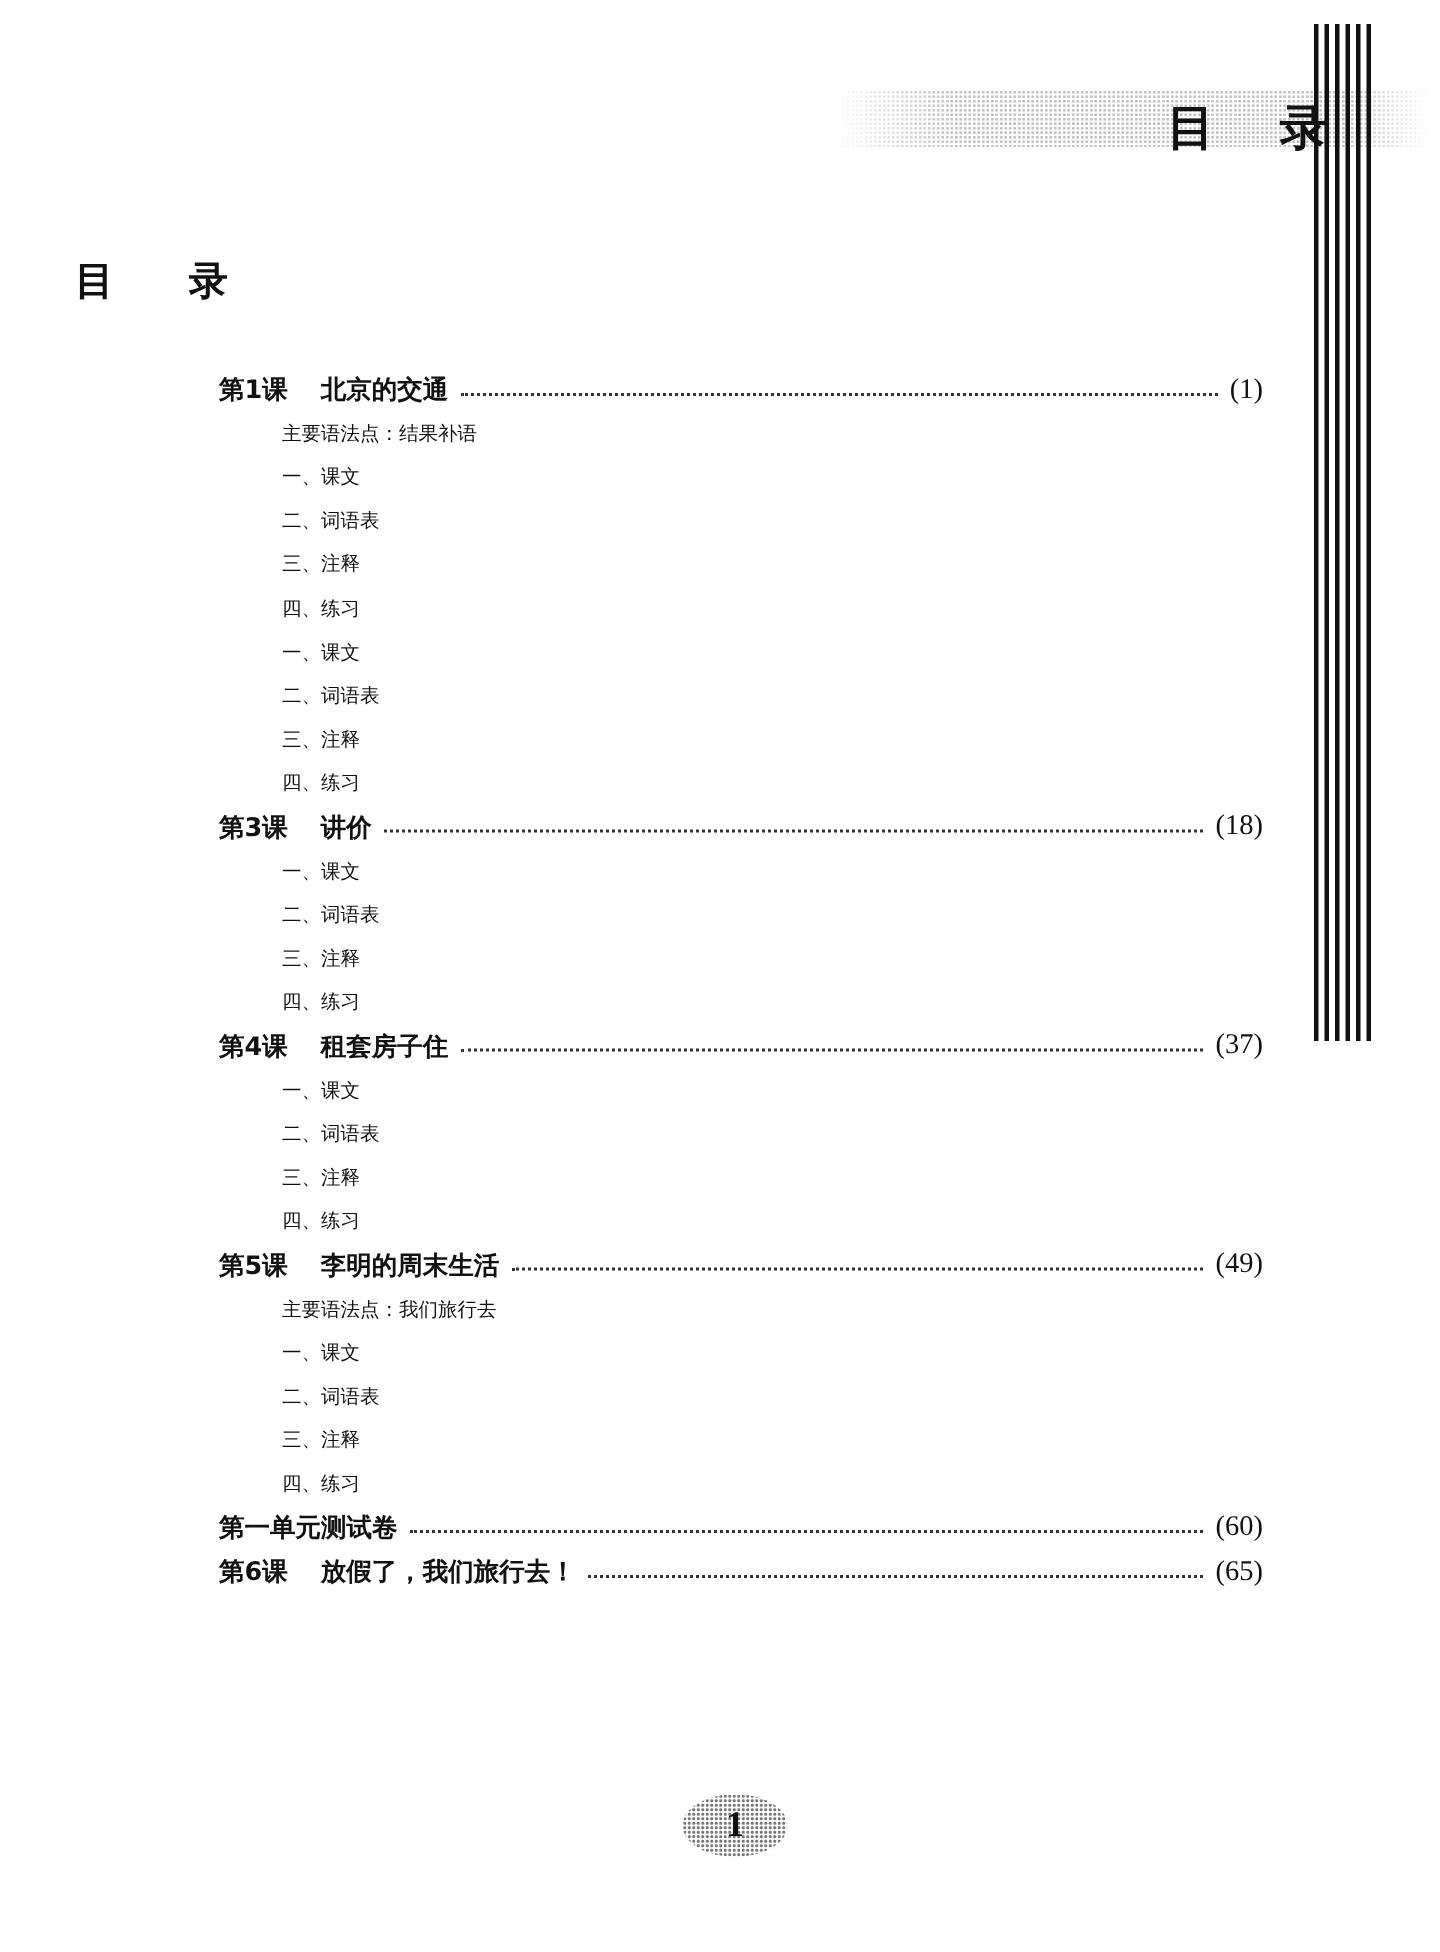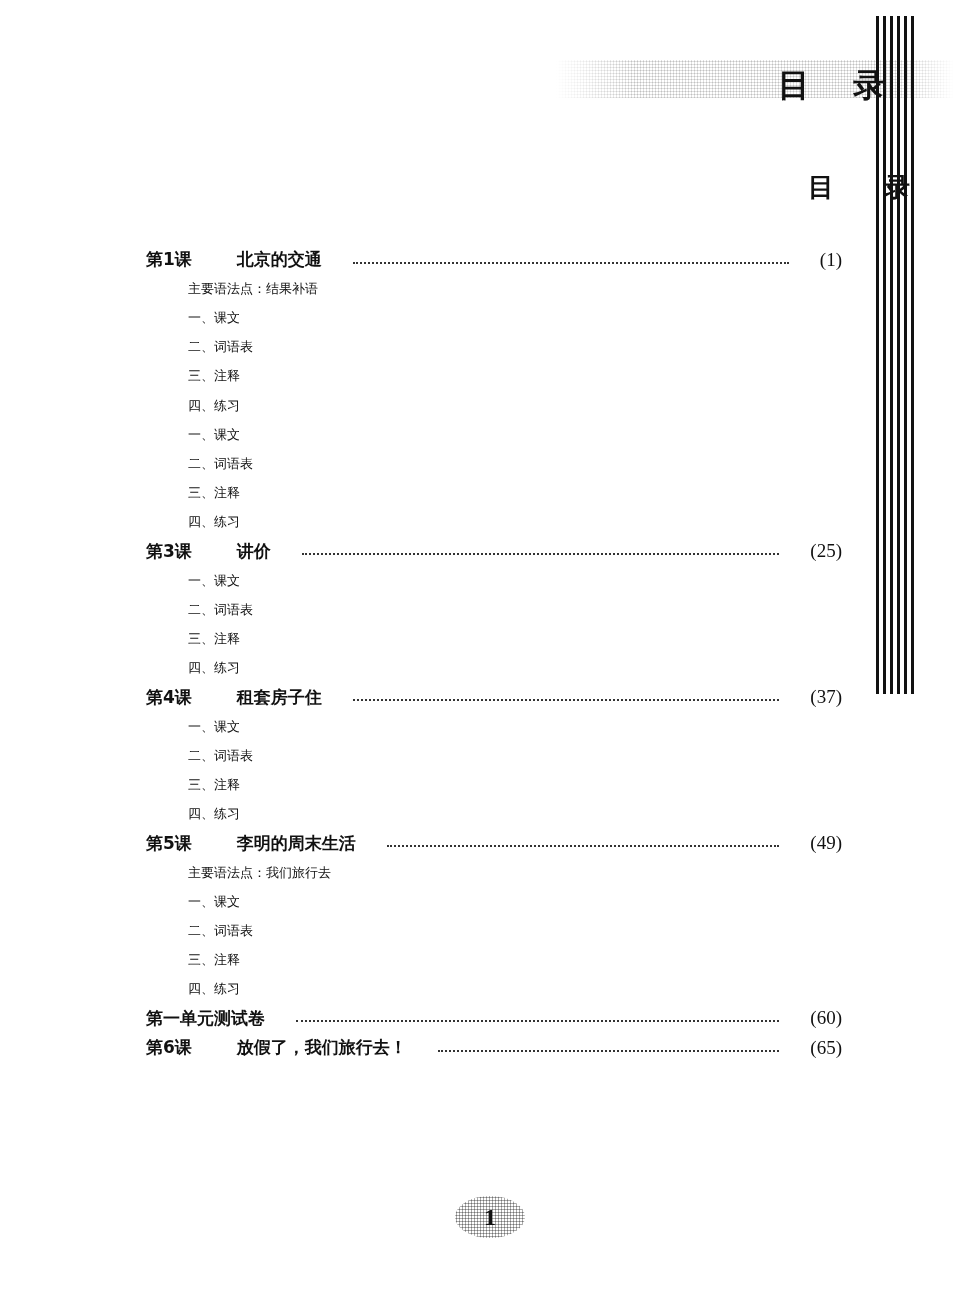--- a/index.html
+++ b/index.html
@@ -9,24 +9,24 @@
     background:
       radial-gradient(circle, rgba(0,0,0,0.35) 0.8px, transparent 1.2px) 0 0/3px 3px;
     opacity:0.7;
     -webkit-mask-image: linear-gradient(90deg, transparent 0%, #000 20%, #000 85%, transparent 100%);
             mask-image: linear-gradient(90deg, transparent 0%, #000 20%, #000 85%, transparent 100%);
   }
   .header-title { position:absolute; left:778px; top:64px; font-family:"DejaVu Sans", sans-serif;
     font-weight:bold; font-size:32px; letter-spacing:16px; color:#111; }
   .vlines { position:absolute; left:876px; top:16px; height:678px; width:38px; display:flex; gap:4px; }
   .vlines span { display:block; width:3px; height:100%; background:#111; }
-  .page-title { position:absolute; left:0; width:960px; top:170px; text-align:right;
+  .page-title { position:absolute; left:0; width:960px; top:170px; text-align:left;
     font-family:"DejaVu Sans", sans-serif; font-weight:bold; font-size:26px; letter-spacing:50px; padding-left:50px; box-sizing:border-box;}
   .toc { position:absolute; left:146px; top:245px; width:696px; }
-  .row { height:29.2px; display:flex; align-items:center; font-size:16px;gap:23px; }
+  .row { height:29.2px; display:flex; align-items:center; font-size:16px; }
   .lesson { font-family:"DejaVu Sans", sans-serif; font-weight:bold; font-size:17px; }
   .lesson .num { margin-right:22px; }
   .lesson .dots { flex:1; border-bottom:2px dotted #333; margin:0 8px; height:0; transform:translateY(3px); }
   .lesson .page { font-family:"Liberation Serif", serif; font-weight:normal; font-size:19px; }
   .sub { padding-left:42px; font-size:13px; }
   .footer-badge { position:absolute; left:455px; top:1196px; width:70px; height:42px; border-radius:50%;
     background: radial-gradient(circle, rgba(0,0,0,0.55) 0.8px, transparent 1.3px) 0 0/3px 3px;
     display:flex; align-items:center; justify-content:center; }
   .footer-badge span { font-family:"Liberation Serif", serif; font-weight:bold; font-size:24px; }
 </style>
@@ -59,21 +59,21 @@
     <div class="row sub">三、注释</div>
     <div class="row sub">四、练习</div>
     <div class="row sub">一、课文</div>
     <div class="row sub">二、词语表</div>
     <div class="row sub">三、注释</div>
     <div class="row sub">四、练习</div>
     <div class="row lesson">
       <span class="num">第3课</span>
       <span>讲价</span>
       <span class="dots"></span>
-      <span class="page">(25)</span>
+      <span class="page">(18)</span>
     </div>
     <div class="row sub">一、课文</div>
     <div class="row sub">二、词语表</div>
     <div class="row sub">三、注释</div>
     <div class="row sub">四、练习</div>
     <div class="row lesson">
       <span class="num">第4课</span>
       <span>租套房子住</span>
       <span class="dots"></span>
       <span class="page">(37)</span>

